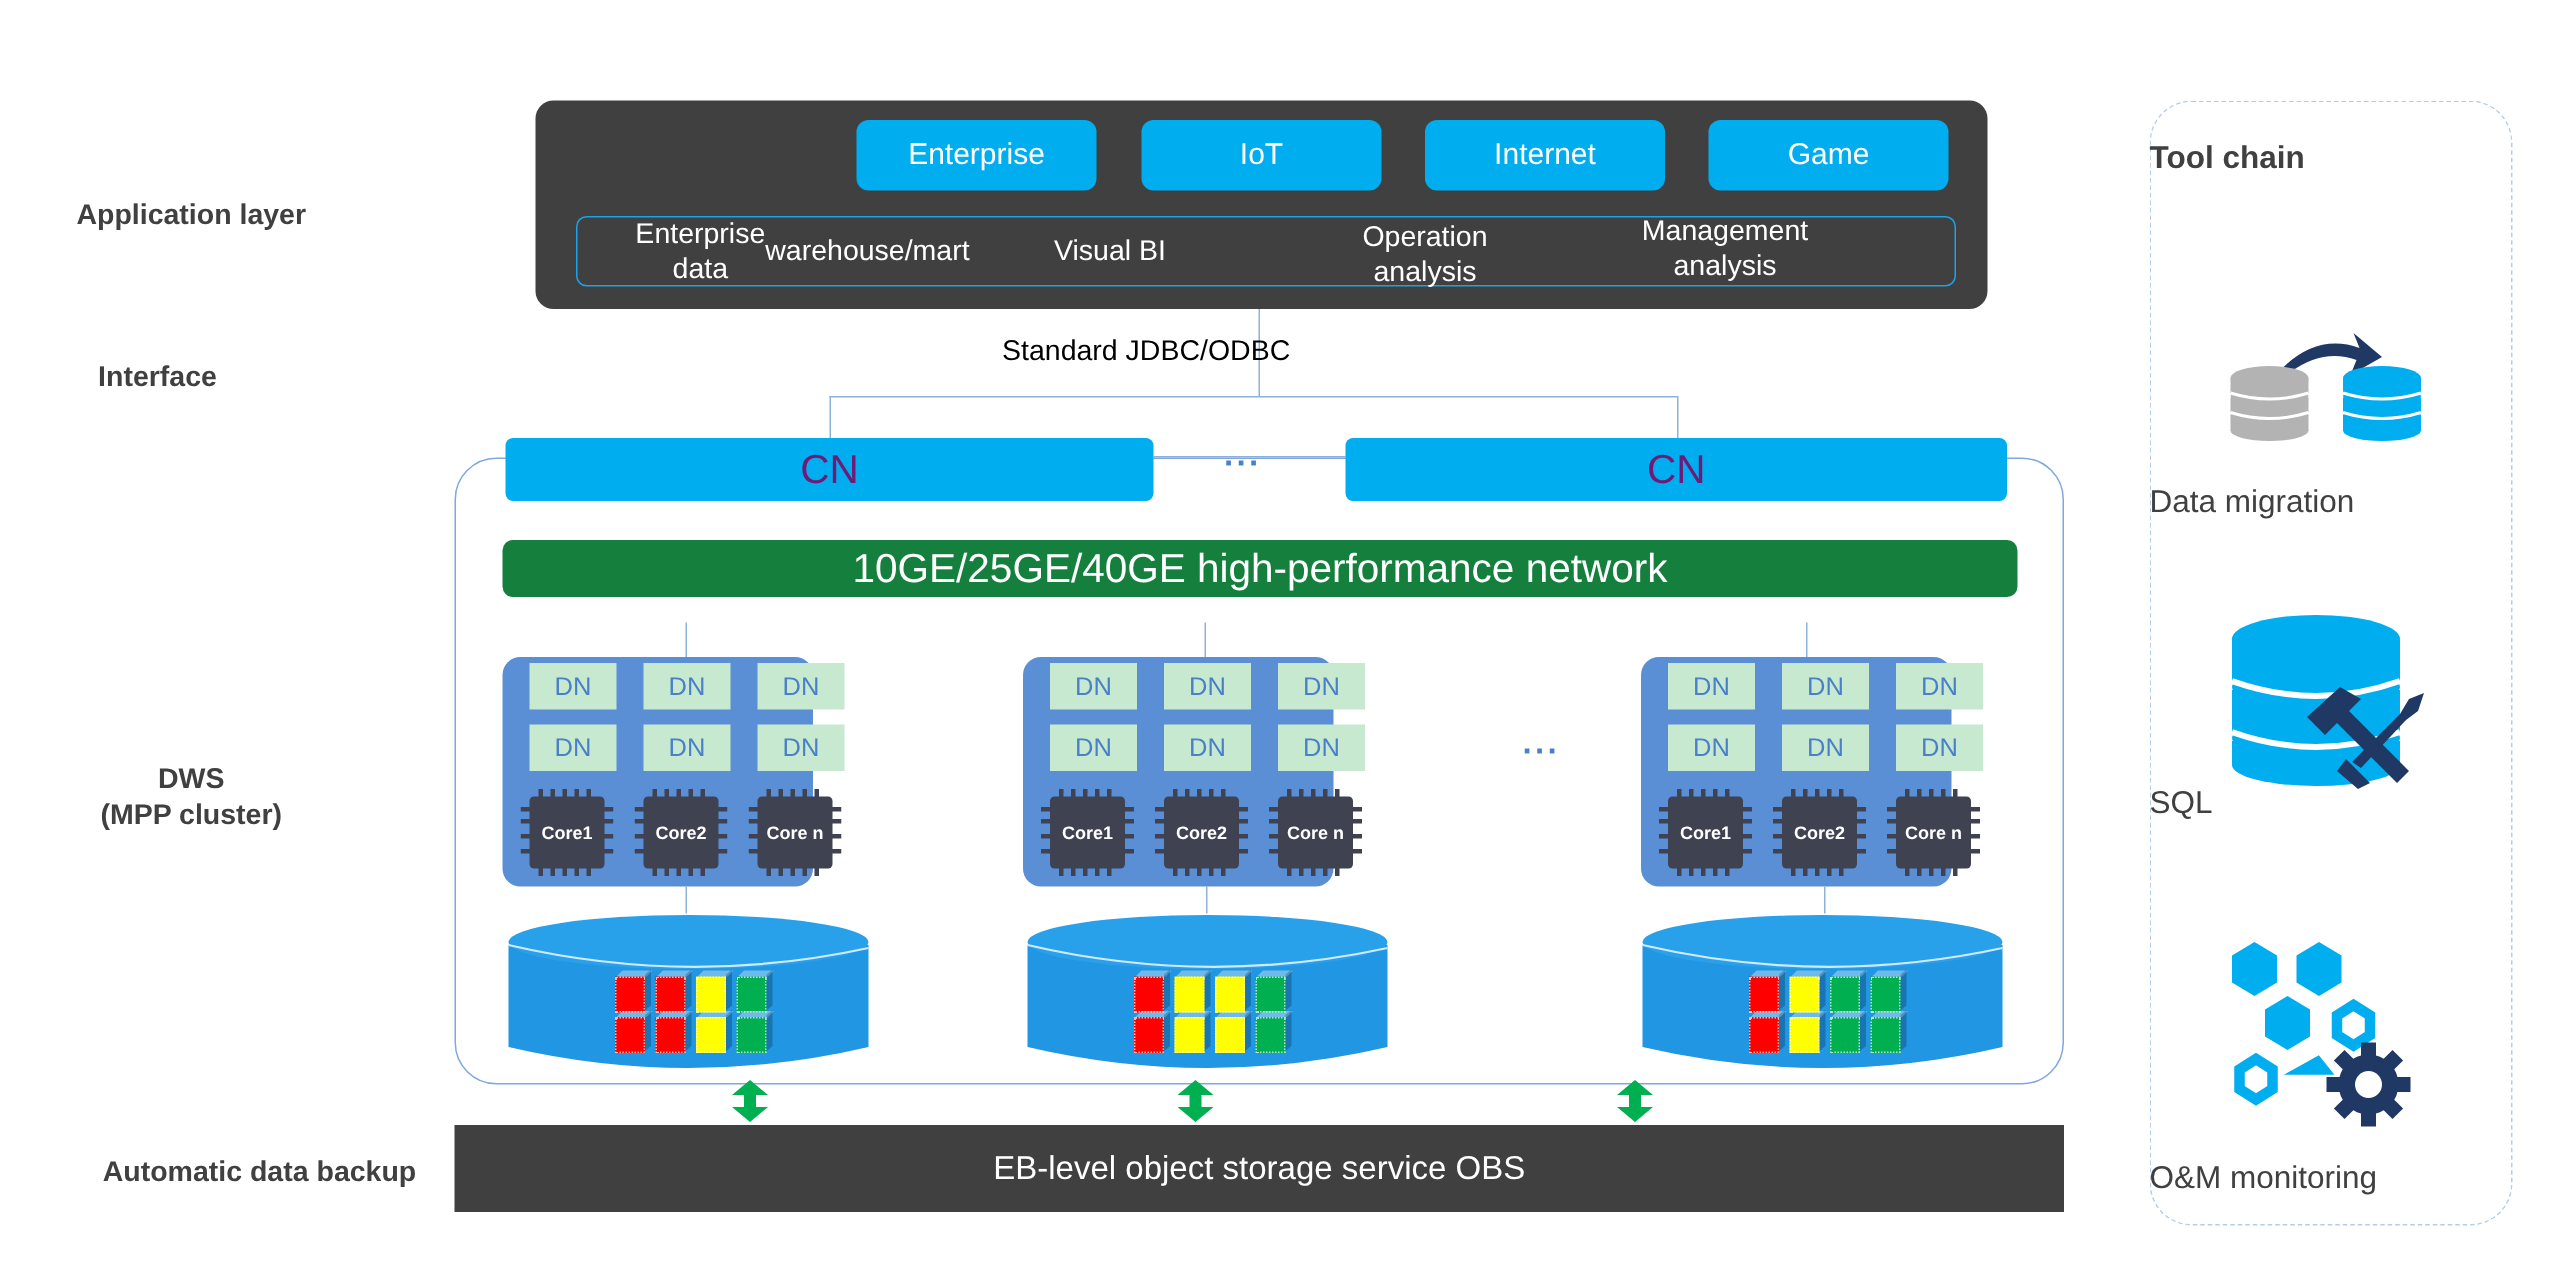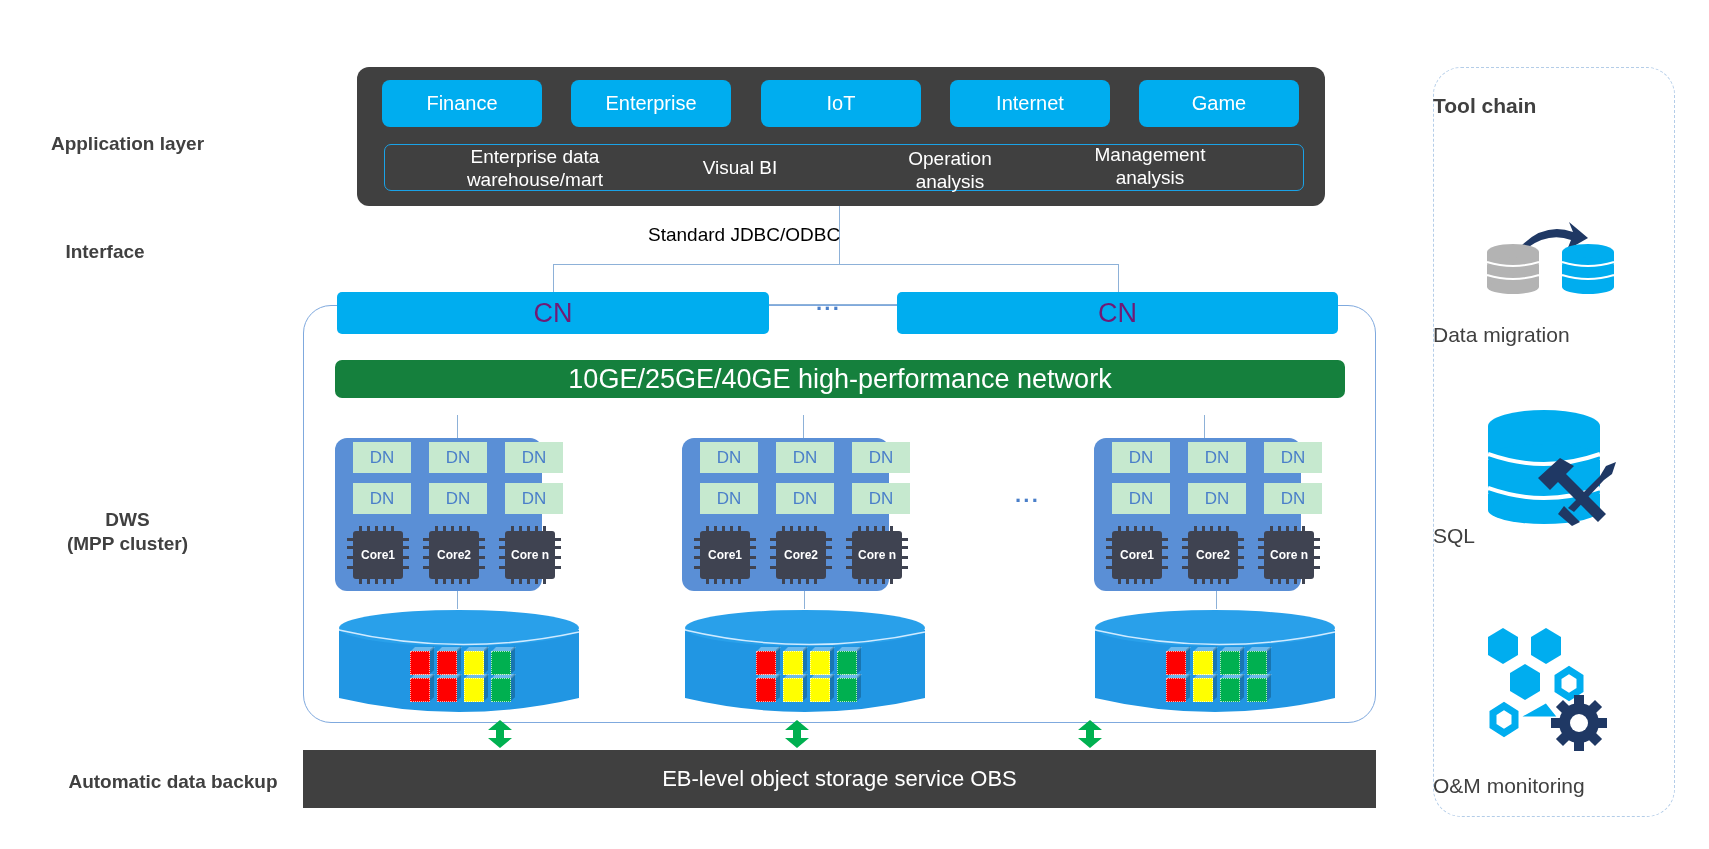--- a/index.html
+++ b/index.html
@@ -7,21 +7,21 @@
   .abs{position:absolute;}
   .layer-label{position:absolute;font-weight:bold;color:#404040;font-size:19px;text-align:center;line-height:24px;}
   
   #app-panel{left:357px;top:67px;width:968px;height:139px;background:#404040;border-radius:12px;}
   .app-btn{position:absolute;top:13px;width:160px;height:47px;background:#00adef;border-radius:8px;color:#fff;font-size:20px;display:flex;align-items:center;justify-content:center;}
   #app-sub{position:absolute;left:27px;top:77px;width:918px;height:45px;border:1px solid #1aa3e8;border-radius:7px;}
   .app-sub-item{position:absolute;color:#fff;font-size:19px;text-align:center;line-height:23px;top:0;height:45px;display:flex;align-items:center;justify-content:center;}
   
   .vline{position:absolute;width:1px;background:#8db1d8;}
   .hline{position:absolute;height:1px;background:#8db1d8;}
-  #jdbc{left:648px;top:224px;font-size:19px;color:#000;}
+  #jdbc{left:668px;top:224px;font-size:19px;color:#000;}
   
   #cluster{left:303px;top:305px;width:1071px;height:416px;border:1px solid #7fa9de;border-radius:28px;}
   .cn{position:absolute;top:292px;height:42px;background:#00adef;border-radius:5px;color:#701a75;font-size:27px;display:flex;align-items:center;justify-content:center;}
   .dots{position:absolute;color:#4a7fc9;font-size:22px;letter-spacing:1px;font-weight:bold;}
   #network{left:335px;top:360px;width:1010px;height:38px;background:#15803d;border-radius:7px;color:#fff;font-size:27px;display:flex;align-items:center;justify-content:center;}
   .node{position:absolute;top:438px;width:207px;height:153px;background:#5a8fd6;border-radius:12px;}
   .dn{position:absolute;width:58px;height:31px;background:#c6e9cf;color:#4a7fc9;font-size:17px;display:flex;align-items:center;justify-content:center;}
   .core{position:absolute;top:88px;width:62px;height:58px;}
   .core svg{position:absolute;left:0;top:0;}
   .core-label{position:absolute;left:0;top:0;width:62px;height:58px;display:flex;align-items:center;justify-content:center;color:#fff;font-weight:bold;font-size:12px;}
@@ -41,27 +41,26 @@
 
 <div class="layer-label" style="left:40px;top:132px;width:175px;">Application layer</div>
 <div class="layer-label" style="left:55px;top:240px;width:100px;">Interface</div>
 <div class="layer-label" style="left:55px;top:508px;width:145px;">
   <div>DWS</div>
   <div>(MPP cluster)</div>
 </div>
 <div class="layer-label" style="left:58px;top:770px;width:230px;">Automatic data backup</div>
 
 <div id="app-panel" class="abs">
-  <div class="app-btn" style="left:25px;">Finance</div>
   <div class="app-btn" style="left:404px;">IoT</div>
   <div class="app-btn" style="left:214px;">Enterprise</div>
   <div class="app-btn" style="left:593px;">Internet</div>
   <div class="app-btn" style="left:782px;">Game</div>
   <div id="app-sub">
-    <div class="app-sub-item" style="left:60px;width:180px;flex-direction:column;">
+    <div class="app-sub-item" style="left:60px;width:180px;flex-direction:row;">
       <span>Enterprise data</span>
       <span>warehouse/mart</span>
     </div>
     <div class="app-sub-item" style="left:300px;width:110px;">Visual BI</div>
     <div class="app-sub-item" style="left:510px;width:110px;flex-direction:column;padding-top:4px;box-sizing:border-box;">
       <span>Operation</span>
       <span>analysis</span>
     </div>
     <div class="app-sub-item" style="left:690px;width:150px;flex-direction:column;padding-bottom:4px;box-sizing:border-box;">
       <span>Management</span>

